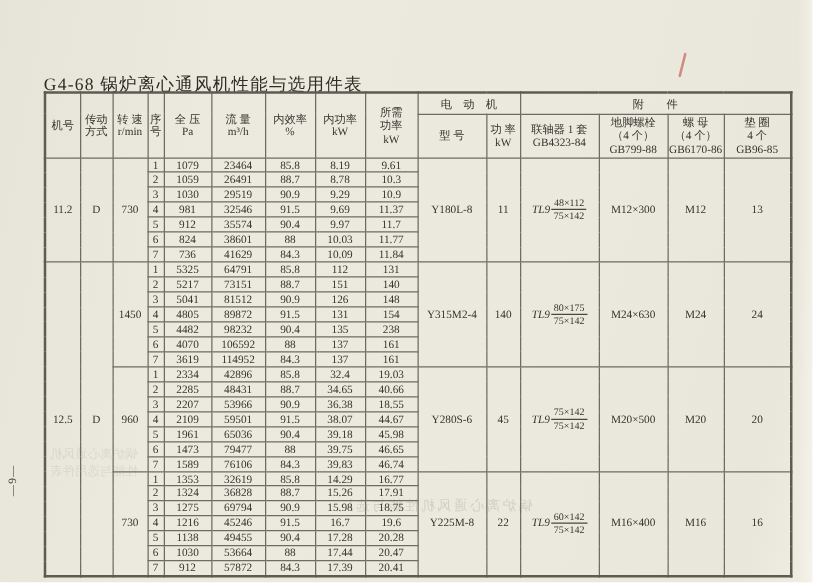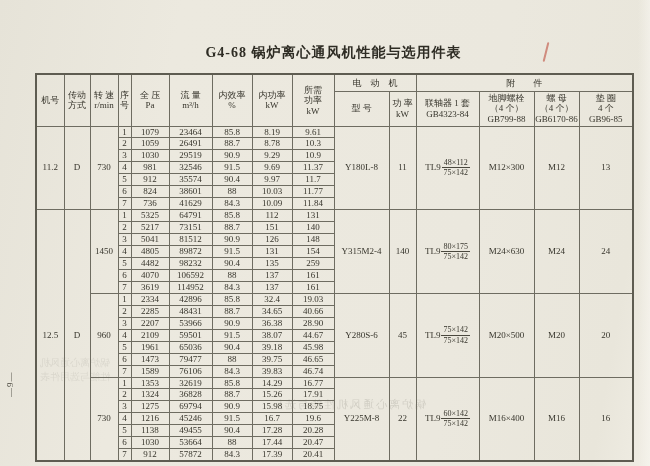--- a/index.html
+++ b/index.html
@@ -11,22 +11,22 @@
   .page {
     position:relative; width:650px; height:466px; overflow:hidden;
     background:linear-gradient(100deg,#e6e3d8 0%,#ece9df 25%,#ebe8de 70%,#e9e6db 92%,#f0ede4 100%);
   }
   .page::after{
     content:""; position:absolute; top:0; right:0; width:12px; height:100%;
     background:linear-gradient(90deg, rgba(246,244,238,0) 0%, rgba(248,246,240,.6) 100%);
     pointer-events:none;
   }
   .title {
-    position:absolute; top:44px; left:35px; width:597px;
-    text-align:center; font-size:14px; font-weight:bold; letter-spacing:1px;
+    position:absolute; top:59px; left:35px; width:597px;
+    font-size:14px; font-weight:normal; letter-spacing:1px;
     color:#2e2c24;
   }
   .red-mark {
     position:absolute; left:545px; top:42px; width:2px; height:20px;
     transform:rotate(14deg); border-radius:1px; opacity:.55;
   }
   .page-number {
     position:absolute; left:0px; top:382px; width:20px; text-align:center;
     font-size:9px; color:#45433a; transform:rotate(-90deg);
     letter-spacing:1px; white-space:nowrap;
@@ -52,21 +52,21 @@
     text-align:center; vertical-align:middle;
     font-weight:normal; padding:0; overflow:hidden;
     color:#37352c;
   }
   .fan-table thead th { font-size:9px; line-height:10.5px; white-space:pre-line; }
   .fan-table tr.hrow-top th { height:17px; }
   .fan-table tr.hrow-bot th { height:35px; }
   .fan-table tbody td {
     font-size:9px; line-height:10.95px; height:10.95px; white-space:nowrap;
   }
-  .coupling-prefix { display:inline-block; vertical-align:middle; margin-right:1px; }
+  .coupling-prefix { display:inline-block; vertical-align:middle; margin-right:1px;font-style:italic; }
   .frac { display:inline-block; vertical-align:middle; font-size:8px; line-height:9.5px; }
   .frac .num { display:block; border-bottom:1px solid #4a483e; padding:0 2px; }
   .frac .den { display:block; }
 </style>
 </head>
 <body>
 
 <div class="page">
 
   <div class="bleed2">锅炉离心通风机性能与选用件表</div>
@@ -240,21 +240,21 @@
           <td>91.5</td>
           <td>131</td>
           <td>154</td>
         </tr>
         <tr>
           <td>5</td>
           <td>4482</td>
           <td>98232</td>
           <td>90.4</td>
           <td>135</td>
-          <td>259</td>
+          <td>238</td>
         </tr>
         <tr>
           <td>6</td>
           <td>4070</td>
           <td>106592</td>
           <td>88</td>
           <td>137</td>
           <td>161</td>
         </tr>
         <tr>
@@ -287,21 +287,21 @@
           <td>88.7</td>
           <td>34.65</td>
           <td>40.66</td>
         </tr>
         <tr>
           <td>3</td>
           <td>2207</td>
           <td>53966</td>
           <td>90.9</td>
           <td>36.38</td>
-          <td>28.90</td>
+          <td>18.55</td>
         </tr>
         <tr>
           <td>4</td>
           <td>2109</td>
           <td>59501</td>
           <td>91.5</td>
           <td>38.07</td>
           <td>44.67</td>
         </tr>
         <tr>

